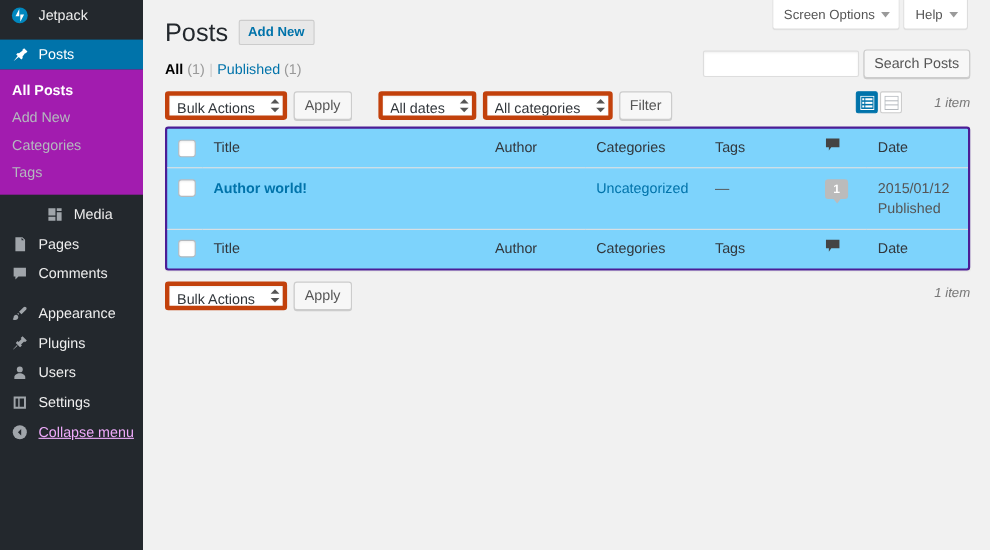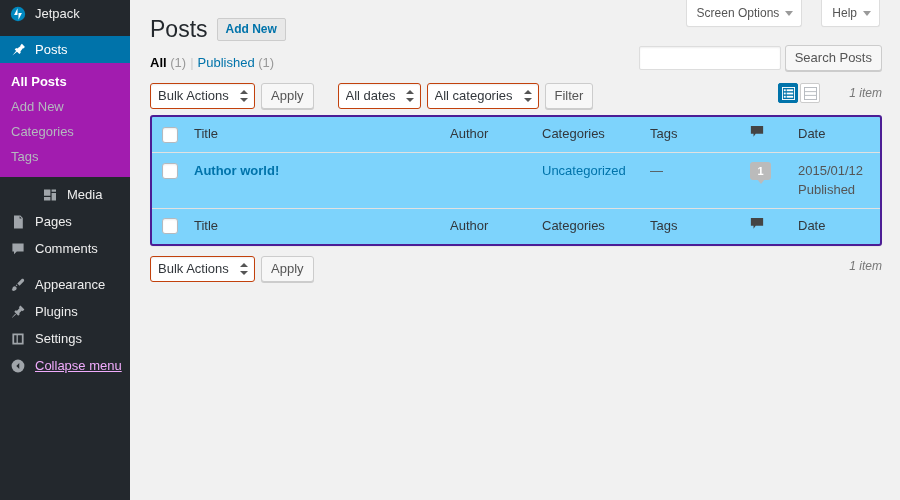--- a/index.html
+++ b/index.html
@@ -107,21 +107,21 @@
     height: 500px;
     overflow: hidden;
   }
 
   
   .screen-meta-links {
     position: absolute;
     top: 0;
     right: 20px;
     display: flex;
-    gap: 19px;
+    gap: 3px;
   }
   .show-settings {
     background: #fff;
     border: 1px solid #ddd;
     border-top: none;
     border-radius: 0 0 3px 3px;
     padding: 5px 22px 5px 10px;
     font-size: 12px;
     color: #555;
     position: relative;
@@ -238,21 +238,21 @@
   .alignleft { display: flex; align-items: center; }
   .actions { margin-right: 6px; }
   .sel {
     position: relative;
     display: inline-block;
   }
   .sel select {
     appearance: none;
     -webkit-appearance: none;
     background: #fff;
-    border: 1px solid #c2410c;
+    border: 4px solid #c2410c;
     border-radius: 3px;
     box-shadow: inset 0 1px 2px rgba(0,0,0,.07);
     font-size: 13px;
     height: 26px;
     line-height: 24px;
     padding: 0 24px 0 7px;
     color: #32373c;
     font-family: "Liberation Sans", sans-serif;
     cursor: pointer;
     box-sizing: border-box;
@@ -481,20 +481,29 @@
 
     <div class="menu-item">
       <span class="micon">
         <svg width="16" height="16" viewBox="0 0 20 20" fill="currentColor">
             <path d="M13.1 2 11 4.1l1 1-3.5 3.5-1-1L5.4 9.7l4.9 4.9 2.1-2.1-1-1L14.9 8l1 1L18 6.9zM6.6 12.2 2.4 17l.3.3L7.5 13z"></path>
           </svg>
       </span>
       <span class="mlabel">Plugins</span>
     </div>
 
+    <div class="menu-item">
+      <span class="micon">
+        <svg width="16" height="16" viewBox="0 0 20 20" fill="currentColor">
+            <circle cx="10" cy="6" r="3.4"></circle>
+            <path d="M10 10.4c-3.4 0-6.2 2-6.2 4.4v2.2h12.4v-2.2c0-2.4-2.8-4.4-6.2-4.4z"></path>
+          </svg>
+      </span>
+      <span class="mlabel">Users</span>
+    </div>
 
 
     <div class="menu-item">
       <span class="micon">
         <svg width="16" height="16" viewBox="0 0 20 20" fill="currentColor">
             <path d="M3 3h14v14H3zm2.2 2.2v9.6h3V5.2zm4.6 0v9.6h5V5.2z"></path>
           </svg>
       </span>
       <span class="mlabel">Settings</span>
     </div>

